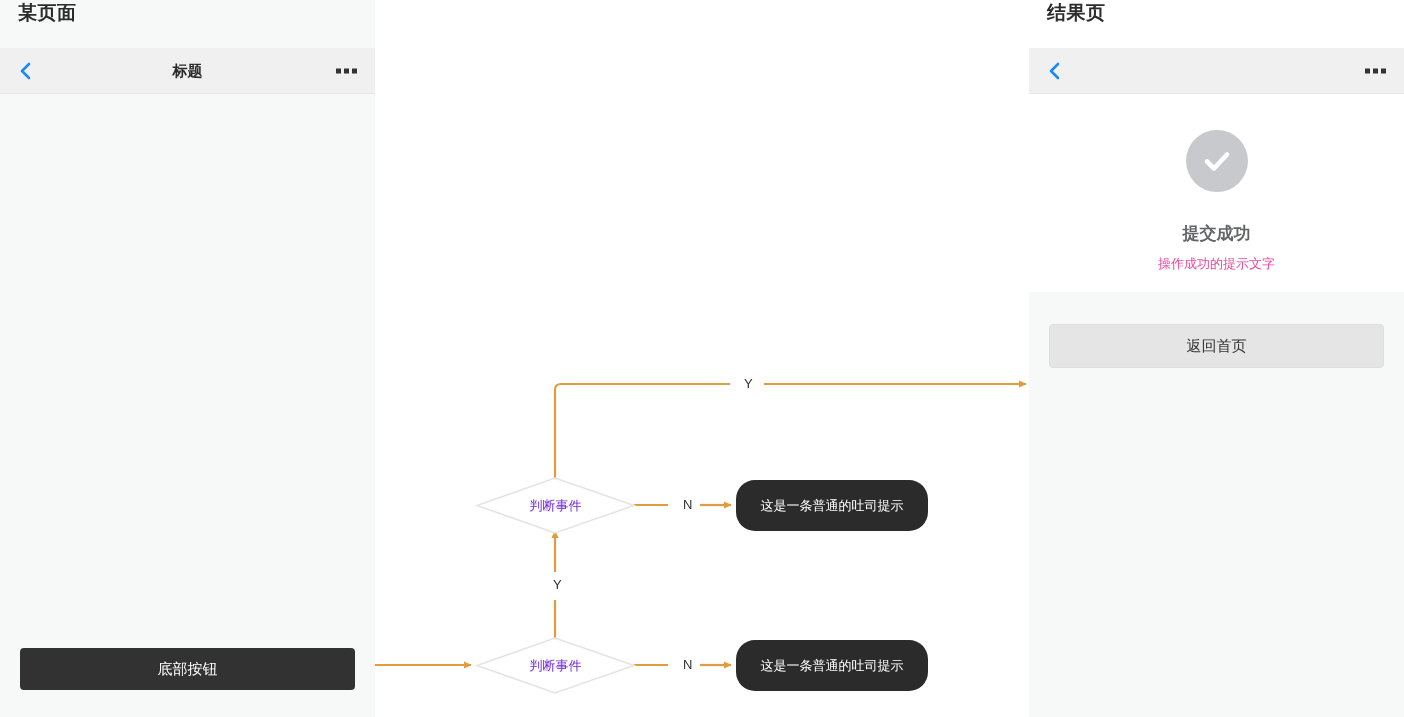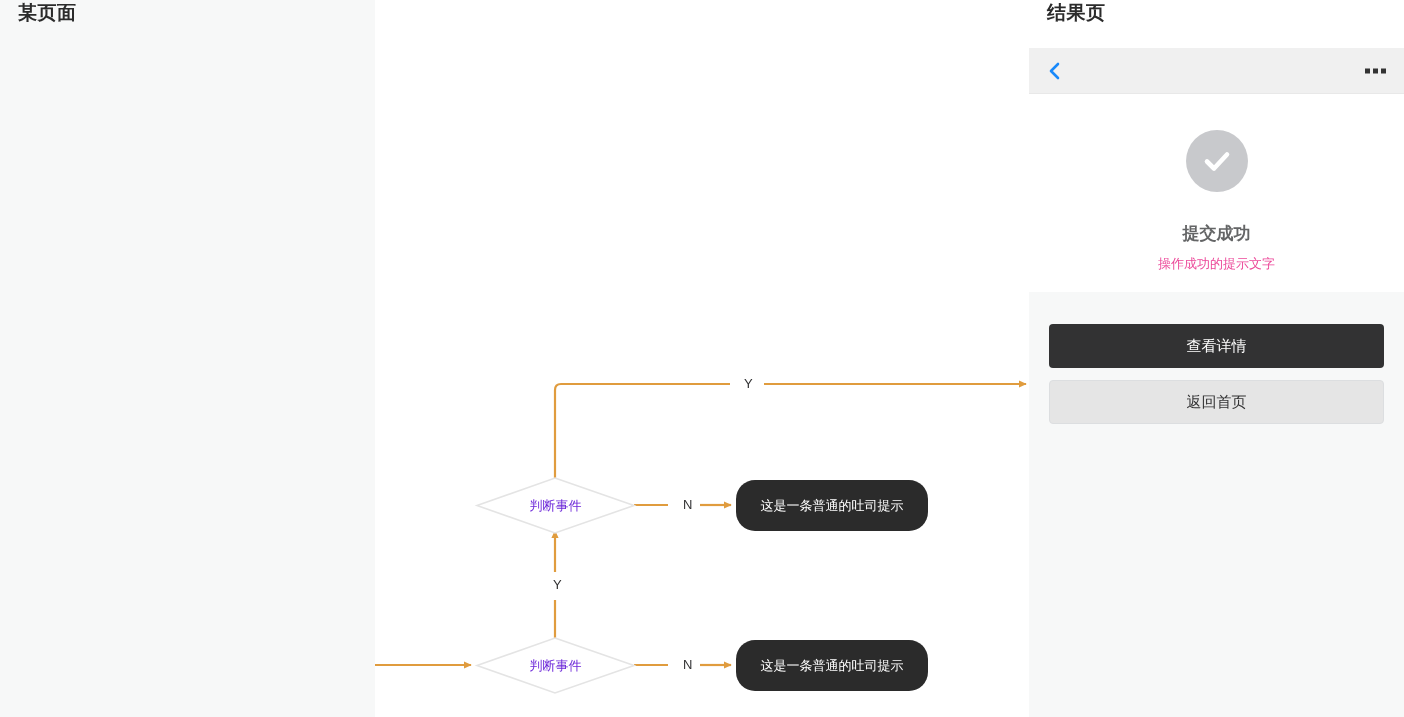--- a/index.html
+++ b/index.html
@@ -287,21 +287,37 @@
 <div class="toast" style="left:736px; top:480px; width:192px; height:51px;">
   <span>这是一条普通的吐司提示</span>
 </div>
 <div class="toast" style="left:736px; top:640px; width:192px; height:51px;">
   <span>这是一条普通的吐司提示</span>
 </div>
 
 <div class="panel" id="left-panel">
   <div class="panel-caption">某页面</div>
 
-
+  <div class="navbar">
+    <span class="nav-back">
+      <svg width="12" height="18" viewBox="0 0 12 18" xmlns="http://www.w3.org/2000/svg">
+        <path d="M10,2 L3,9 L10,16" fill="none" stroke="#1989fa" stroke-width="2.6" stroke-linecap="round" stroke-linejoin="round"></path>
+      </svg>
+    </span>
+    <div class="nav-title">标题</div>
+    <span class="nav-dots">
+      <i></i>
+      <i></i>
+      <i></i>
+    </span>
+  </div>
+
+  <div class="panel-body">
+    <button class="bottom-button">底部按钮</button>
+  </div>
 </div>
 
 <div class="panel" id="right-panel">
   <div class="panel-caption">结果页</div>
 
   <div class="navbar">
     <span class="nav-back">
       <svg width="12" height="18" viewBox="0 0 12 18" xmlns="http://www.w3.org/2000/svg">
         <path d="M10,2 L3,9 L10,16" fill="none" stroke="#1989fa" stroke-width="2.6" stroke-linecap="round" stroke-linejoin="round"></path>
       </svg>
@@ -319,17 +335,16 @@
       <div class="result-icon">
         <svg width="34" height="34" viewBox="0 0 34 34" xmlns="http://www.w3.org/2000/svg">
           <path d="M7,17.5 L14,24.5 L27,10.5" fill="none" stroke="#ffffff" stroke-width="4.6" stroke-linecap="round" stroke-linejoin="round"></path>
         </svg>
       </div>
       <div class="result-title">提交成功</div>
       <div class="result-desc">操作成功的提示文字</div>
     </div>
 
     <div class="result-actions">
-      <button class="btn-primary">查看详情</button>
       <button class="btn-plain">返回首页</button>
     </div>
   </div>
 </div>
 
 </body></html>

